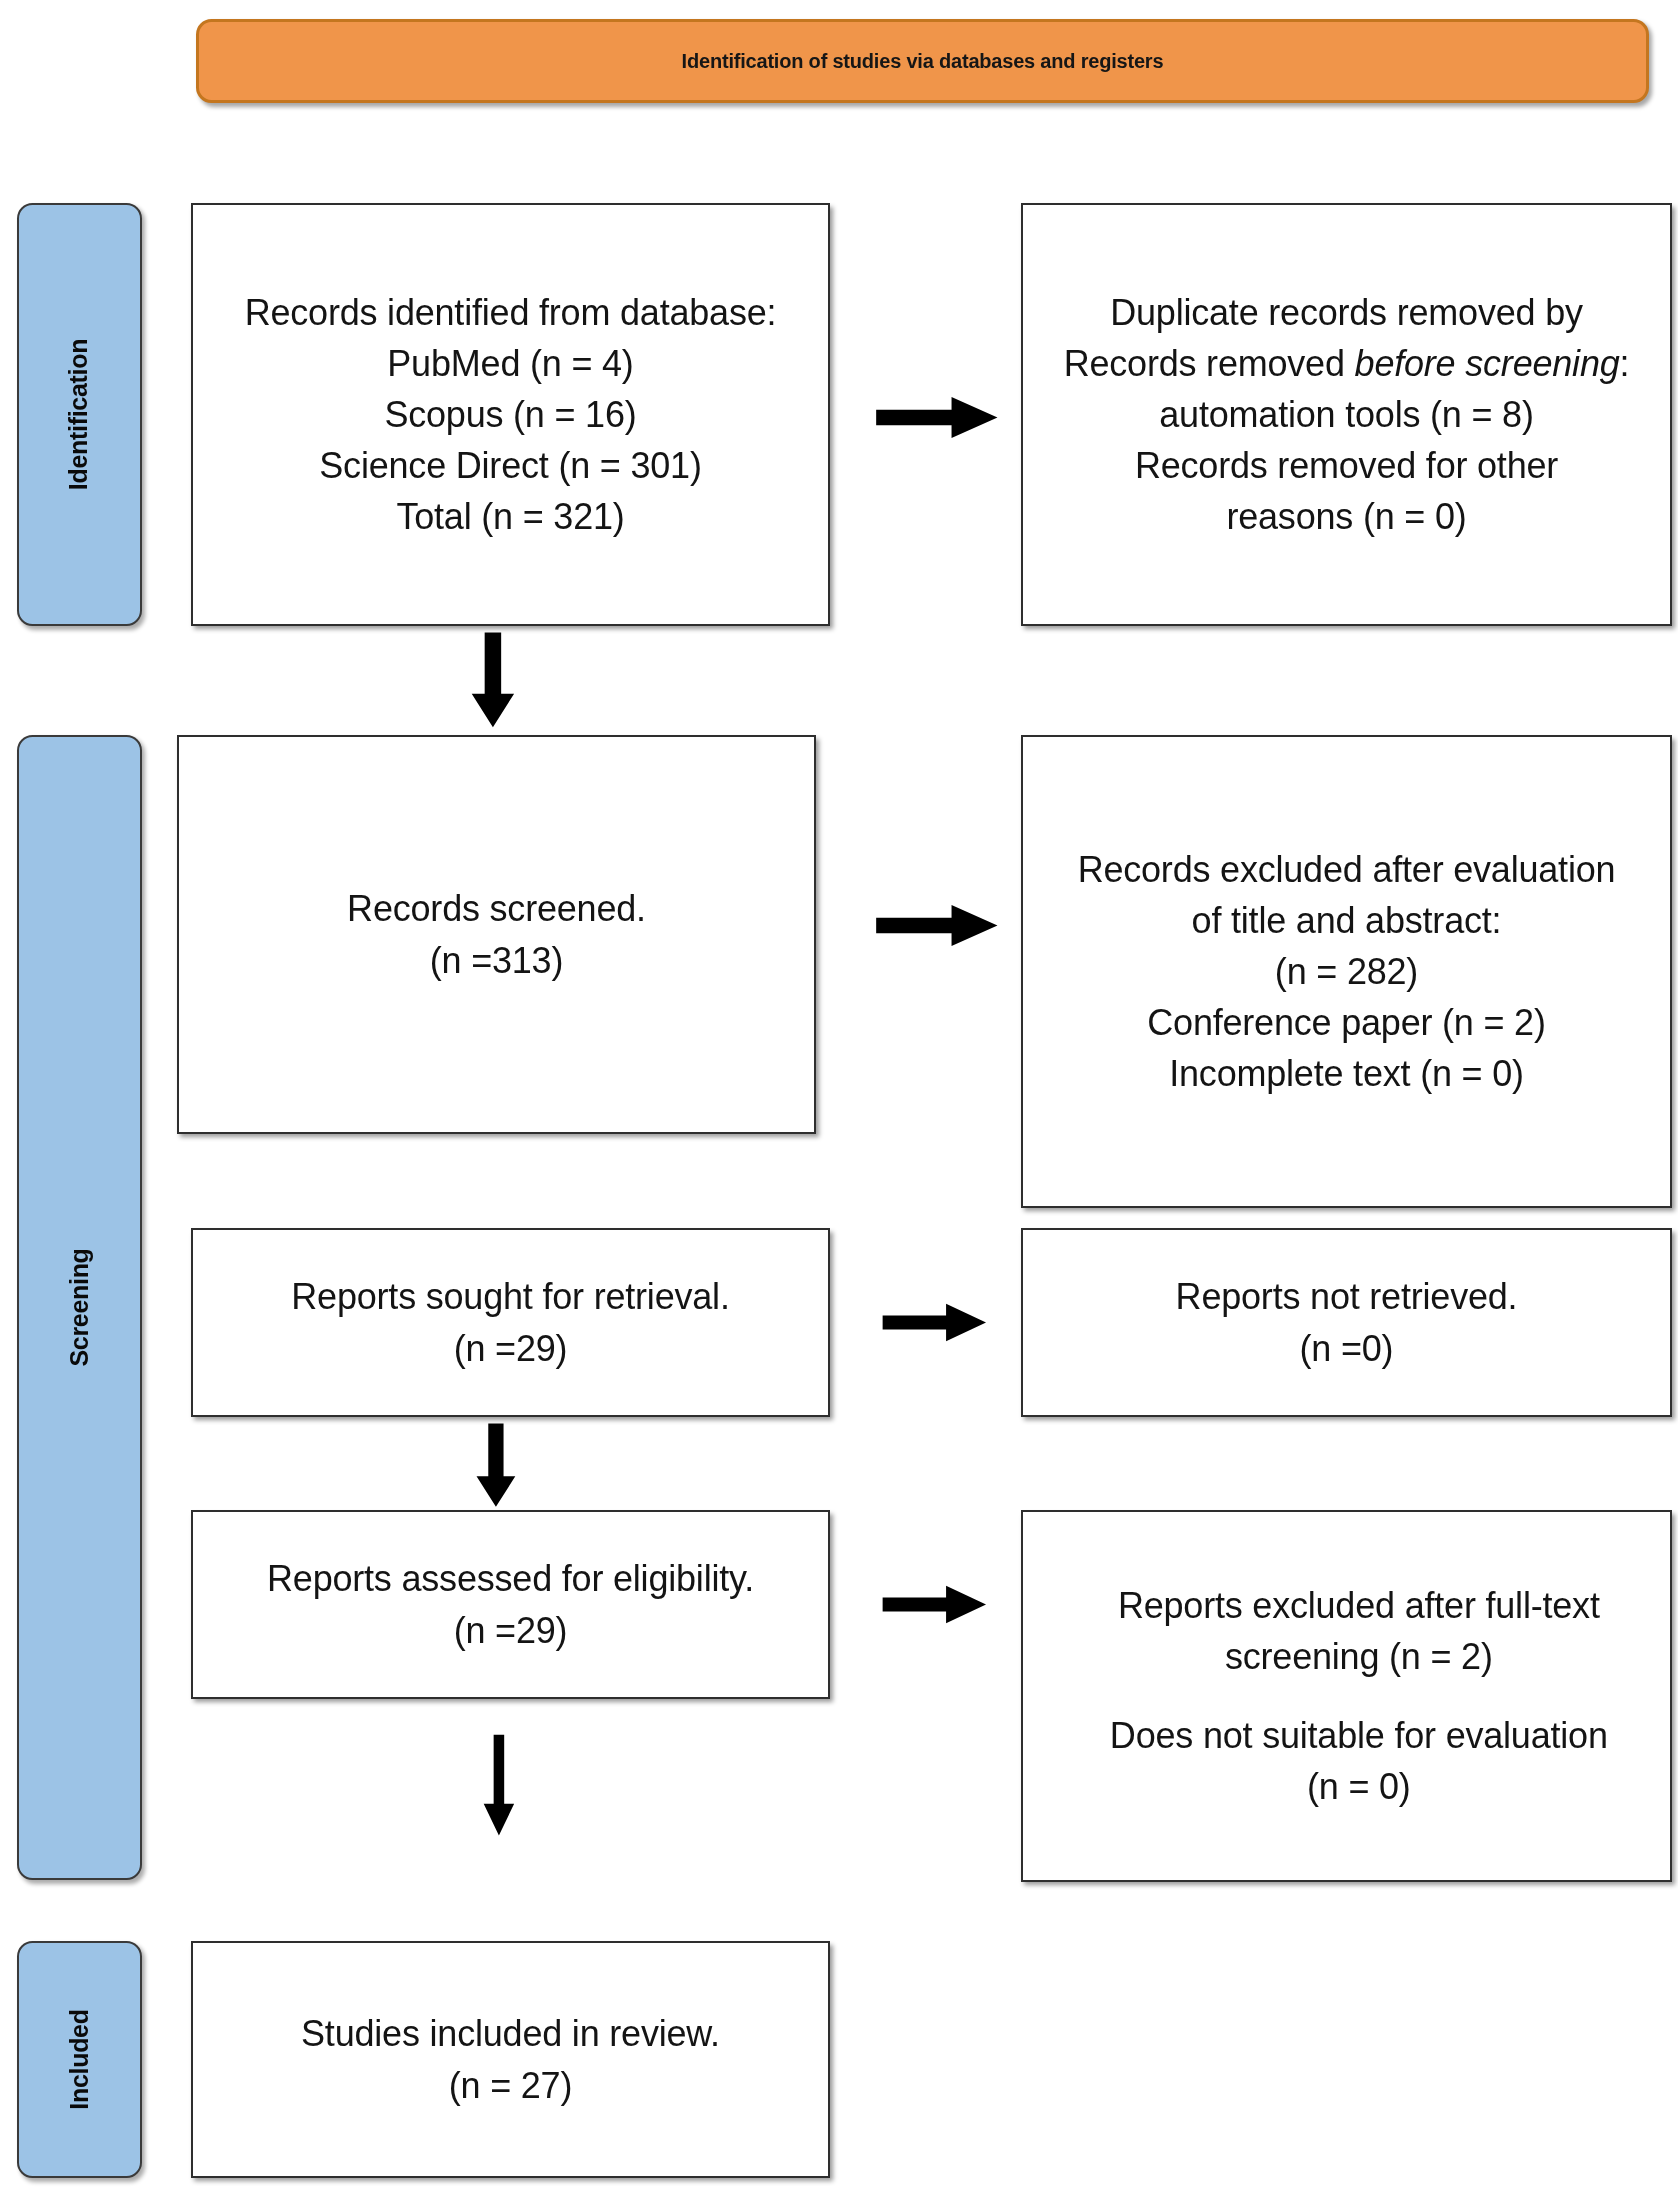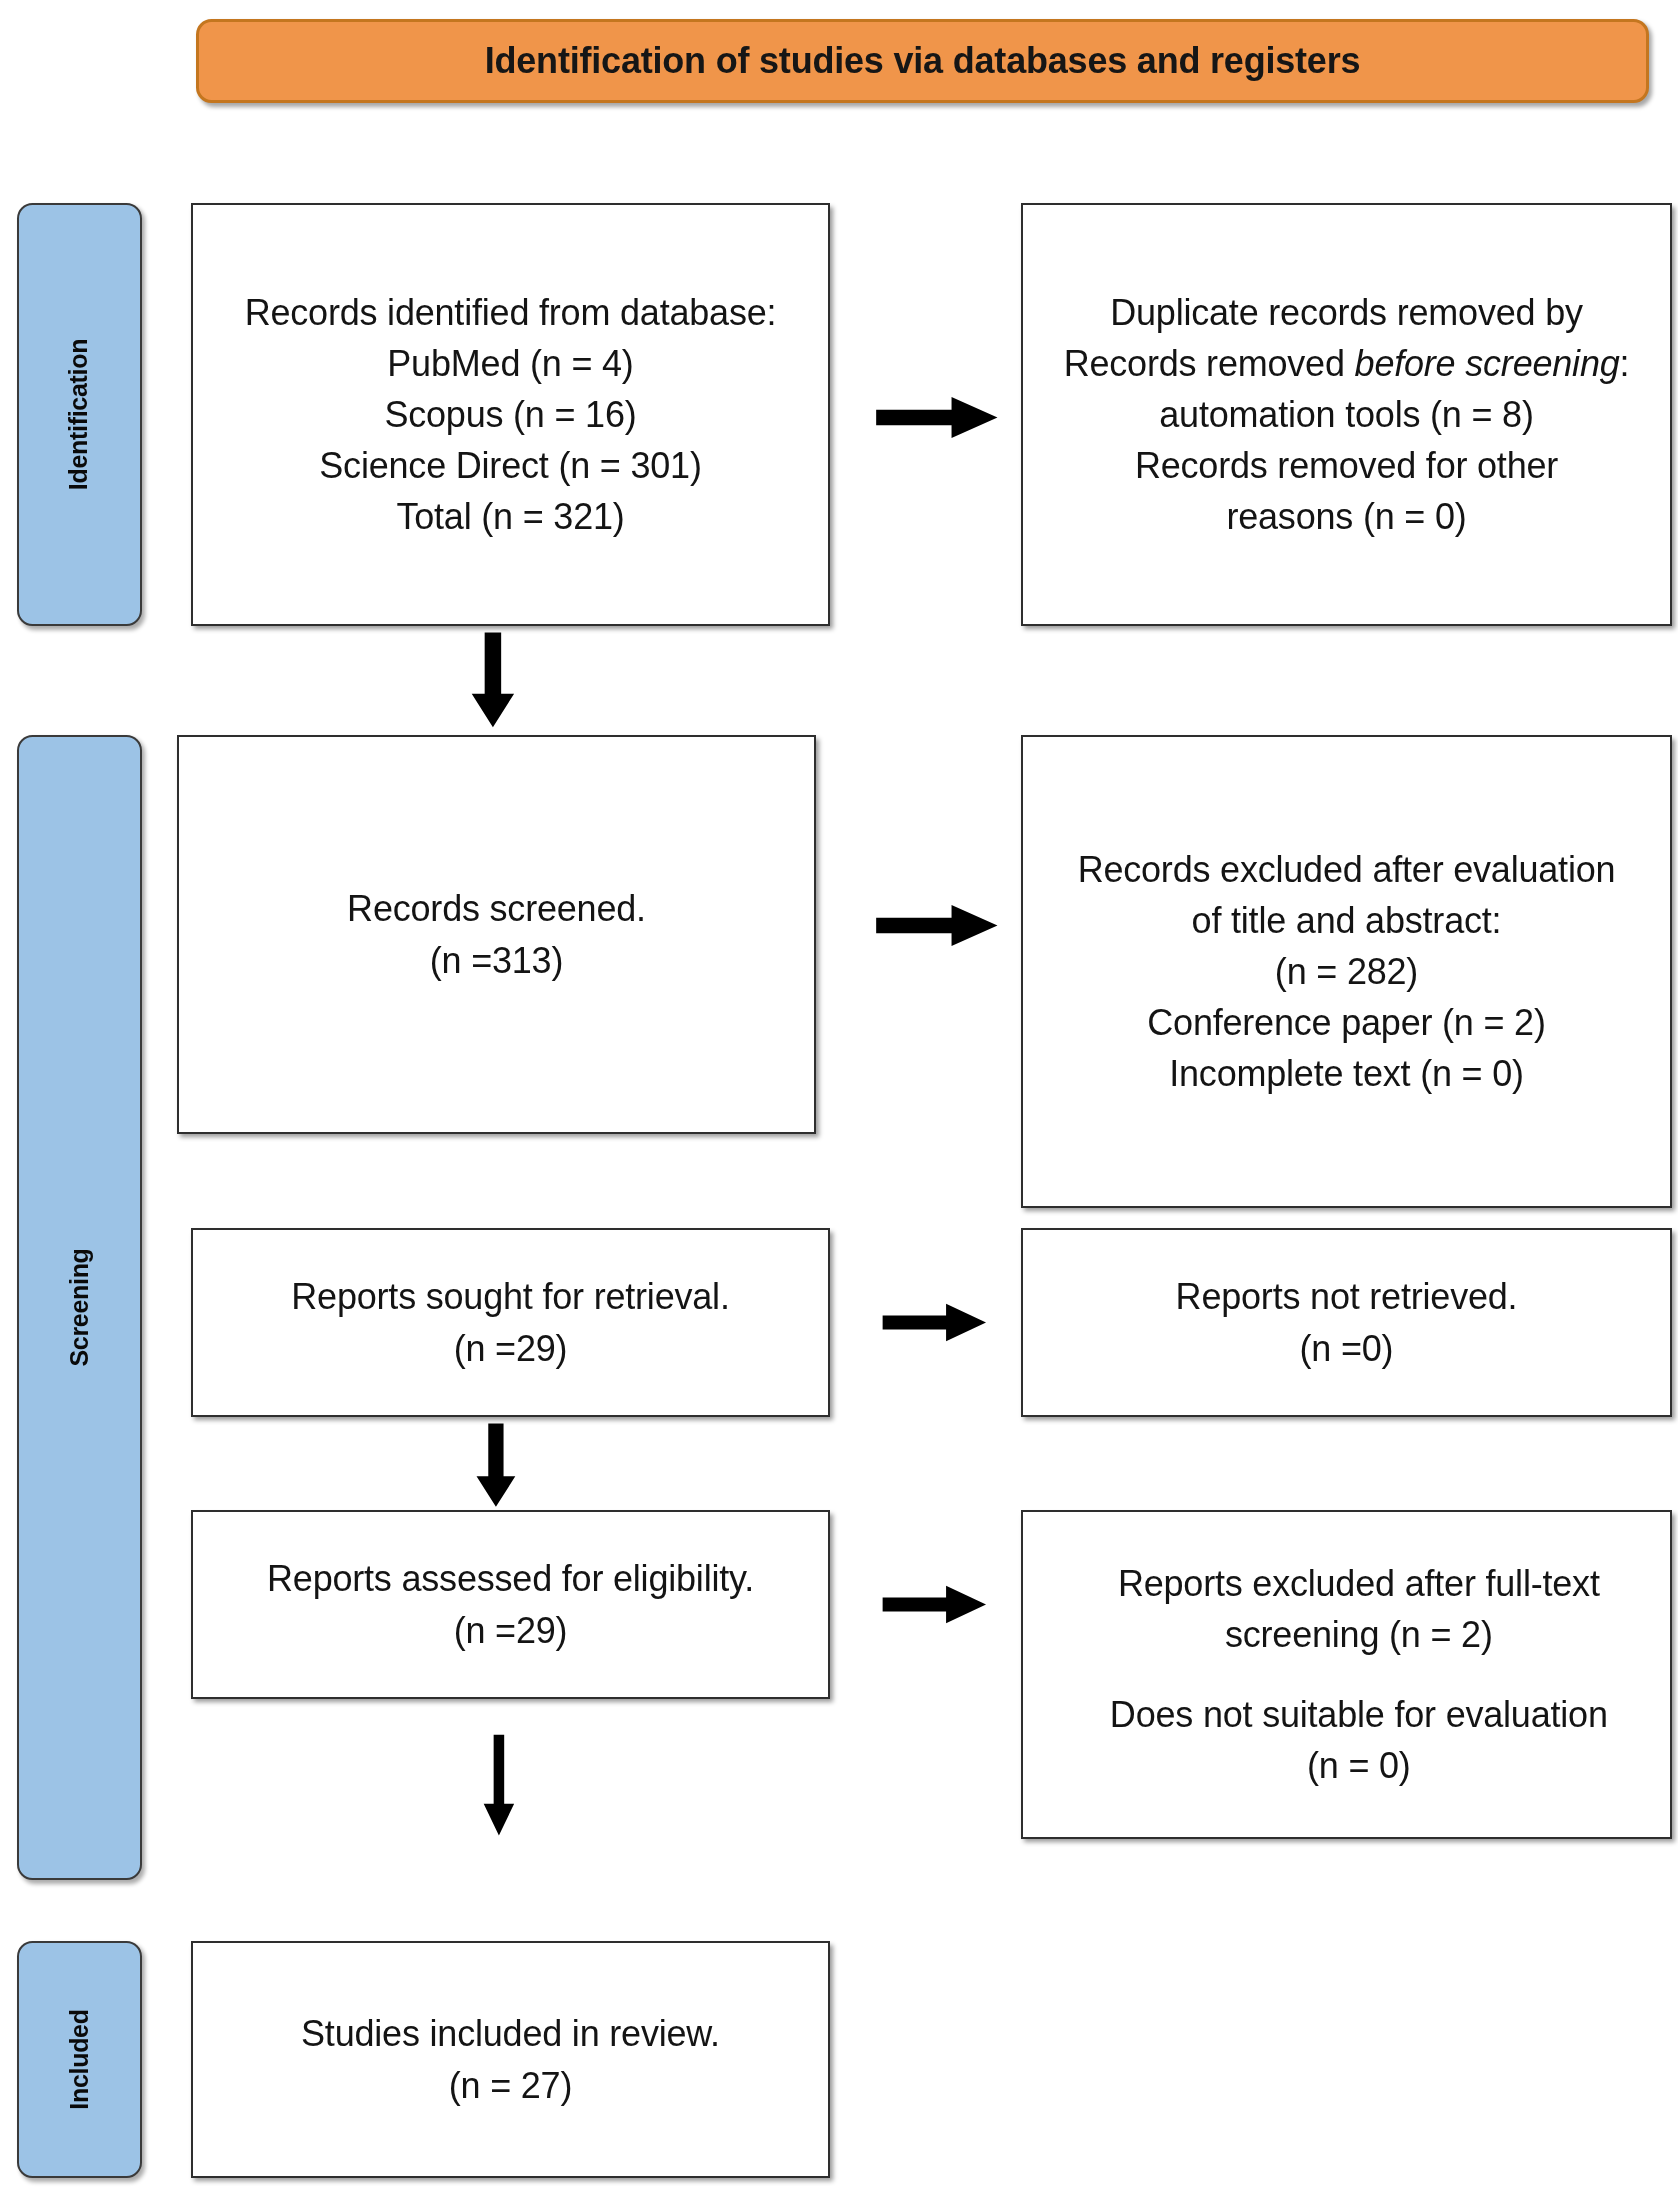--- a/index.html
+++ b/index.html
@@ -30,21 +30,21 @@
     background: #F0954A;
     border: 3px solid #C4761F;
     border-radius: 15.4px;
     box-shadow: 3px 3.6px 4.1px rgba(0,0,0,0.35);
     display: flex;
     align-items: center;
     justify-content: center;
     box-sizing: border-box;
   }
   .banner-text {
-    font-size: 36px;
+    font-size: 20px;
     font-weight: bold;
     color: #161616;
     letter-spacing: -0.2px;
     text-align: center;
   }
 
   
   .stage-bar {
     position: absolute;
     background: #9CC3E6;
@@ -91,21 +91,21 @@
   .box-text em { font-style: italic; }
   .box-text .gap { display: block; height: 28px; }
 
   #box-identified   { left: 191px;  top: 203px;  width: 639px; height: 423px; }
   #box-removed      { left: 1021px; top: 203px;  width: 651px; height: 423px; }
   #box-screened     { left: 177px;  top: 735px; width: 639px; height: 399px; }
   #box-excluded     { left: 1021px; top: 735px; width: 651px; height: 473px; }
   #box-sought       { left: 191px;  top: 1228px; width: 639px; height: 189px; }
   #box-notretrieved { left: 1021px; top: 1228px; width: 651px; height: 189px; }
   #box-assessed     { left: 191px;  top: 1510px; width: 639px; height: 189px; }
-  #box-fullexcluded { left: 1021px; top: 1510px; width: 651px; height: 329px; padding-left: 40px; }
+  #box-fullexcluded { left: 1021px; top: 1510px; width: 651px; height: 372px; padding-left: 40px; }
   #box-included     { left: 191px;  top: 1941px; width: 639px; height: 237px; }
 
   
   .arrow { position: absolute; }
   .arrow svg { display: block; }
 
   #arrow-right-1 { left: 876px; top: 391px; }
   #arrow-right-2 { left: 876px; top: 899px; }
   #arrow-right-3 { left: 882px; top: 1299px; }
   #arrow-right-4 { left: 882px; top: 1581px; }

